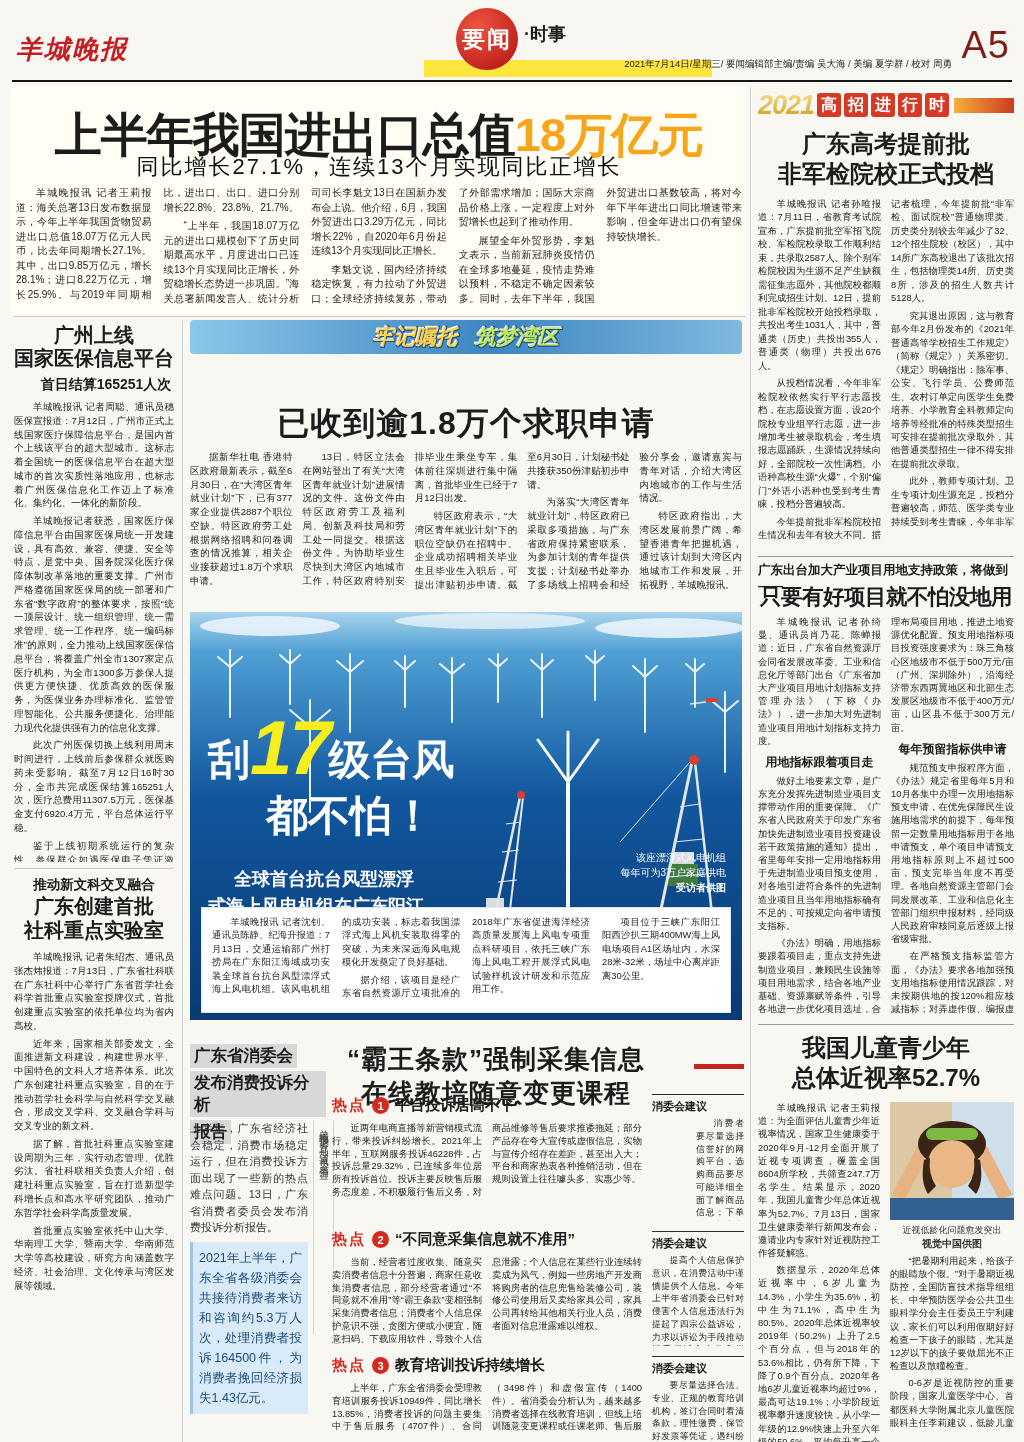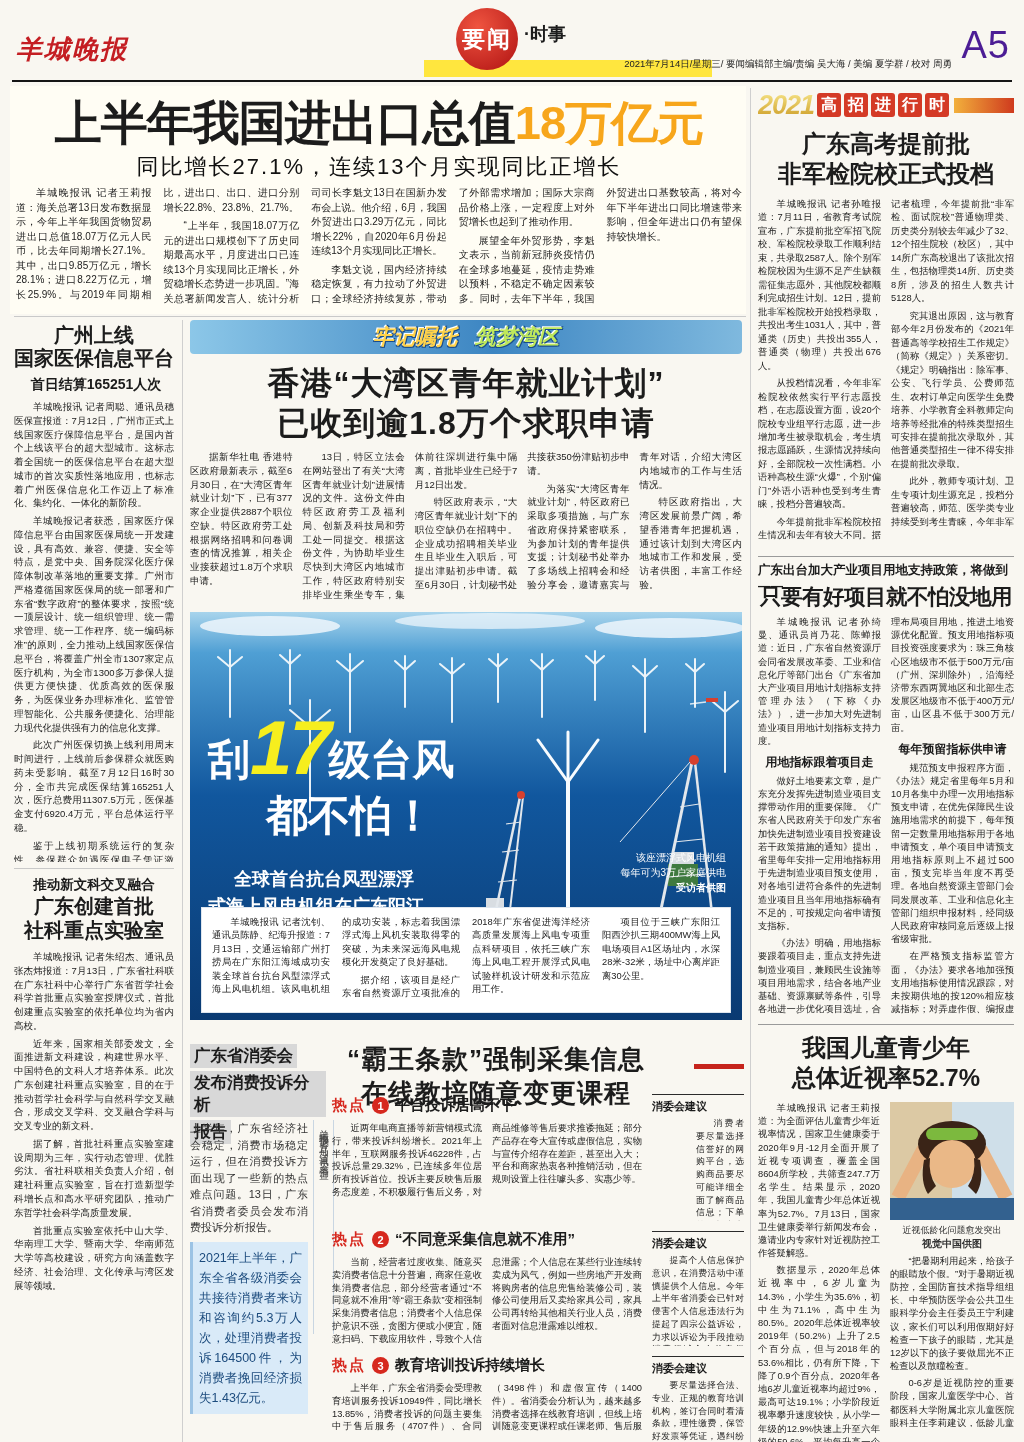--- a/index.html
+++ b/index.html
@@ -11,21 +11,21 @@
   .body-txt{font-size:10px;line-height:1.45;color:#212121;text-align:justify;overflow:hidden;}
   .body-txt p{margin:0 0 4px 0;text-indent:2em;}
   .rule{background:#c9c9c9;height:1px;}
   .cols5{column-count:5;column-gap:12px;}
   .cols4{column-count:4;column-gap:12px;}
   .cols2{column-count:2;column-gap:10px;}
   
   .brand{font-size:26px;font-weight:bold;font-style:italic;color:#c41e23;letter-spacing:2px;}
   .badge{width:62px;height:62px;border-radius:50%;background:radial-gradient(circle at 35% 30%,#ef5440,#b01212);
          display:flex;align-items:center;justify-content:center;color:#fff;font-size:23px;font-weight:bold;letter-spacing:2px;z-index:2;}
-  .pagenum{font-size:38px;color:#4c1d95;letter-spacing:1px;}
+  .pagenum{font-size:38px;color:#7f1d1d;letter-spacing:1px;}
   
   .ts-h{font-size:47px;font-weight:bold;letter-spacing:-1px;white-space:nowrap;}
   .ts-orange{color:#f7a61b;}
   .ts-sub{font-size:22px;letter-spacing:2px;color:#111;}
   
   .h-med{font-size:20px;font-weight:bold;line-height:1.1;}
   .h-sub{font-size:14px;font-weight:600;}
   .kicker{font-size:13.5px;font-weight:bold;}
   
   .hk-h{font-size:32px;font-weight:bold;letter-spacing:1px;}
@@ -80,33 +80,33 @@
   <div class="abs" style="left:424px;top:60px;width:288px;height:17px;background:#ffe63e;z-index:1;"></div>
   <div class="abs badge" style="left:456px;top:8px;">
       <span>要闻</span>
     </div>
   <div class="abs" style="left:524px;top:22px;font-size:18px;font-weight:bold;z-index:2;">·时事</div>
   <div class="abs" style="right:72px;top:58px;font-size:9.5px;color:#222;z-index:2;">2021年7月14日/星期三/ 要闻编辑部主编/责编 吴大海 / 美编 夏学群 / 校对 周勇</div>
   <div class="abs pagenum" style="right:14px;top:24px;">A5</div>
   <div class="abs" style="left:12px;top:80px;width:1000px;height:2px;background:#151515;"></div>
 
   <div class="abs" style="left:10px;top:86px;width:736px;height:228px;background:#fffdf4;"></div>
-  <div class="abs ctr ts-h" style="left:14px;top:92px;width:730px;"><span>上半年我国进出口总值</span><span class="ts-orange">18万亿元</span></div>
+  <div class="abs ctr ts-h" style="left:14px;top:104px;width:730px;"><span>上半年我国进出口总值</span><span class="ts-orange">18万亿元</span></div>
   <div class="abs ctr ts-sub" style="left:14px;top:152px;width:730px;">同比增长27.1%，连续13个月实现同比正增长</div>
   <div class="abs body-txt cols5" style="left:16px;top:186px;width:726px;height:122px;">
     <p>羊城晚报讯 记者王莉报道：海关总署13日发布数据显示，今年上半年我国货物贸易进出口总值18.07万亿元人民币，比去年同期增长27.1%。其中，出口9.85万亿元，增长28.1%；进口8.22万亿元，增长25.9%。与2019年同期相比，进出口、出口、进口分别增长22.8%、23.8%、21.7%。</p>
     <p>“上半年，我国18.07万亿元的进出口规模创下了历史同期最高水平，月度进出口已连续13个月实现同比正增长，外贸稳增长态势进一步巩固。”海关总署新闻发言人、统计分析司司长李魁文13日在国新办发布会上说。他介绍，6月，我国外贸进出口3.29万亿元，同比增长22%，自2020年6月份起连续13个月实现同比正增长。</p>
     <p>李魁文说，国内经济持续稳定恢复，有力拉动了外贸进口；全球经济持续复苏，带动了外部需求增加；国际大宗商品价格上涨，一定程度上对外贸增长也起到了推动作用。</p>
     <p>展望全年外贸形势，李魁文表示，当前新冠肺炎疫情仍在全球多地蔓延，疫情走势难以预料，不稳定不确定因素较多。同时，去年下半年，我国外贸进出口基数较高，将对今年下半年进出口同比增速带来影响，但全年进出口仍有望保持较快增长。</p>
   </div>
   <div class="abs rule" style="left:14px;top:316px;width:732px;"></div>
 
   <div class="abs ctr h-med" style="left:14px;top:324px;width:160px;">广州上线</div>
   <div class="abs ctr h-med" style="left:14px;top:347px;width:160px;">国家医保信息平台</div>
-  <div class="abs ctr h-sub" style="left:16px;top:376px;width:160px;">首日结算165251人次</div>
+  <div class="abs ctr h-sub" style="left:26px;top:376px;width:160px;">首日结算165251人次</div>
   <div class="abs body-txt" style="left:14px;top:400px;width:160px;height:462px;font-size:9.5px;">
     <p>羊城晚报讯 记者周聪、通讯员穗医保宣报道：7月12日，广州市正式上线国家医疗保障信息平台，是国内首个上线该平台的超大型城市。这标志着全国统一的医保信息平台在超大型城市的首次实质性落地应用，也标志着广州医保信息化工作迈上了标准化、集约化、一体化的新阶段。</p>
     <p>羊城晚报记者获悉，国家医疗保障信息平台由国家医保局统一开发建设，具有高效、兼容、便捷、安全等特点，是党中央、国务院深化医疗保障体制改革落地的重要支撑。广州市严格遵循国家医保局的统一部署和广东省“数字政府”的整体要求，按照“统一顶层设计、统一组织管理、统一需求管理、统一工作程序、统一编码标准”的原则，全力推动上线国家医保信息平台，将覆盖广州全市1307家定点医疗机构，为全市1300多万参保人提供更方便快捷、优质高效的医保服务，为医保业务办理标准化、监管管理智能化、公共服务便捷化、治理能力现代化提供强有力的信息化支撑。</p>
     <p>此次广州医保切换上线利用周末时间进行，上线前后参保群众就医购药未受影响。截至7月12日16时30分，全市共完成医保结算165251人次，医疗总费用11307.5万元，医保基金支付6920.4万元，平台总体运行平稳。</p>
     <p>鉴于上线初期系统运行的复杂性，参保群众如遇医保电子凭证激活、异地就医备案、医保结算异常等问题，可及时拨打广州市12345服务热线反映问题，相关部门将安排专人跟进及时处理。</p>
   </div>
   <div class="abs rule" style="left:14px;top:868px;width:160px;"></div>
 
   <div class="abs ctr kicker" style="left:14px;top:876px;width:160px;">推动新文科交叉融合</div>
   <div class="abs ctr h-med" style="left:14px;top:895px;width:160px;">广东创建首批</div>
@@ -117,28 +117,27 @@
     <p>据了解，首批社科重点实验室建设周期为三年，实行动态管理、优胜劣汰。省社科联相关负责人介绍，创建社科重点实验室，旨在打造新型学科增长点和高水平研究团队，推动广东哲学社会科学高质量发展。</p>
     <p>首批重点实验室依托中山大学、华南理工大学、暨南大学、华南师范大学等高校建设，研究方向涵盖数字经济、社会治理、文化传承与湾区发展等领域。</p>
   </div>
 
   <div class="abs" style="left:182px;top:320px;width:1px;height:1122px;background:#cfcfcf;"></div>
 
   <div class="abs banner" style="left:190px;top:320px;width:552px;height:34px;">
     <span class="bay1">牢记嘱托</span>
     <span class="bay2">筑梦湾区</span>
   </div>
-  <div class="abs ctr hk-h" style="left:190px;top:362px;width:552px;">香港“大湾区青年就业计划”</div>
   <div class="abs ctr hk-h" style="left:190px;top:402px;width:552px;">已收到逾1.8万个求职申请</div>
   <div class="abs body-txt cols5" style="left:190px;top:450px;width:552px;height:156px;font-size:9.5px;column-gap:10px;">
     <p>据新华社电 香港特区政府最新表示，截至6月30日，在“大湾区青年就业计划”下，已有377家企业提供2887个职位空缺。特区政府劳工处根据网络招聘和问卷调查的情况推算，相关企业接获超过1.8万个求职申请。</p>
     <p>13日，特区立法会在网站登出了有关“大湾区青年就业计划”进展情况的文件。这份文件由特区政府劳工及福利局、创新及科技局和劳工处一同提交。根据这份文件，为协助毕业生尽快到大湾区内地城市工作，特区政府特别安排毕业生乘坐专车，集体前往深圳进行集中隔离，首批毕业生已经于7月12日出发。</p>
     <p>特区政府表示，“大湾区青年就业计划”下的职位空缺仍在招聘中。企业成功招聘相关毕业生且毕业生入职后，可提出津贴初步申请。截至6月30日，计划秘书处共接获350份津贴初步申请。</p>
     <p>为落实“大湾区青年就业计划”，特区政府已采取多项措施，与广东省政府保持紧密联系，为参加计划的青年提供支援；计划秘书处举办了多场线上招聘会和经验分享会，邀请嘉宾与青年对话，介绍大湾区内地城市的工作与生活情况。</p>
-    <p>特区政府指出，大湾区发展前景广阔，希望香港青年把握机遇，通过该计划到大湾区内地城市工作和发展，受访者供图，丰富工作经验。</p>
+    <p>特区政府指出，大湾区发展前景广阔，希望香港青年把握机遇，通过该计划到大湾区内地城市工作和发展，开拓视野，羊城晚报讯。</p>
   </div>
 
   <div class="abs wind" style="left:190px;top:612px;width:552px;height:408px;">
     <svg width="552" height="408" viewBox="0 0 552 408" style="position:absolute;left:0;top:0;">
       <defs>
         <linearGradient id="sea" x1="0" y1="0" x2="0" y2="1">
           <stop offset="0" stop-color="#a8d4ec"></stop>
             <stop offset="0.1" stop-color="#4f9fd4"></stop>
           <stop offset="0.45" stop-color="#11579e"></stop>
             <stop offset="1" stop-color="#0a3a72"></stop>

